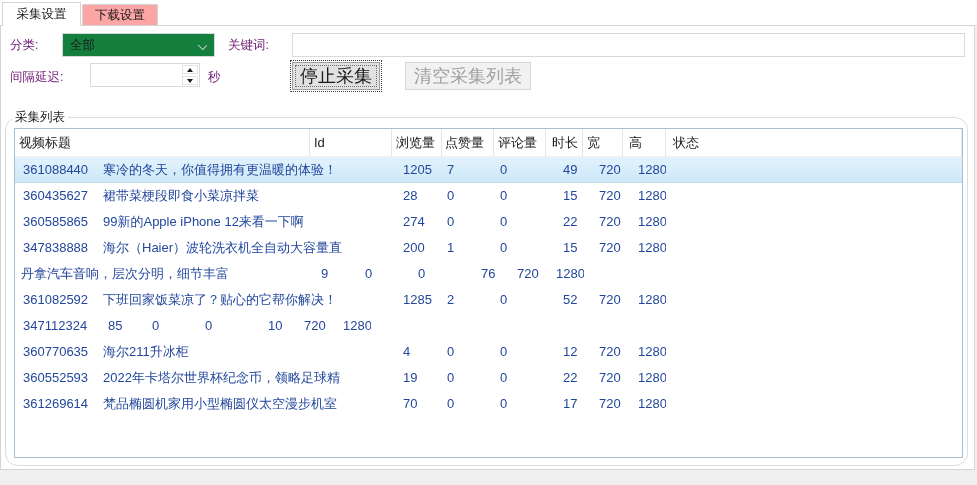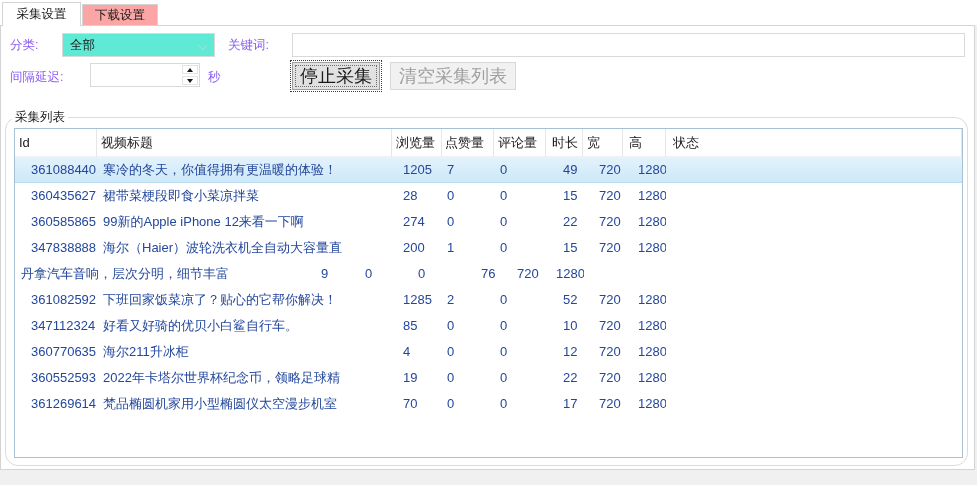--- a/index.html
+++ b/index.html
@@ -25,26 +25,26 @@
   .tab.inactive {
     left:82px; top:4px; width:76px; height:21px; background:#fca5a5; z-index:1; line-height:20px;
   }
 
   
   .tabpage {
     position:absolute; left:0; top:25px; width:975px; height:445px;
     background:#ffffff; border:1px solid #d4d4d4; z-index:2;
   }
 
-  .form-label { position:absolute; font-size:12.5px; color:#8b5cf6; white-space:nowrap; }
+  .form-label { position:absolute; font-size:12.5px; color:#701a75; white-space:nowrap; }
 
   
   .combobox {
     position:absolute; left:61px; top:7px; width:153px; height:24px;
-    background:#5eead4; border:1px solid #d9d9d9; line-height:22px; padding-left:7px;
+    background:#15803d; border:1px solid #d9d9d9; line-height:22px; padding-left:7px;
     font-size:12.5px; color:#1a1a1a;
   }
   .combo-chevron {
     position:absolute; right:8px; top:8px; width:7px; height:7px;
     border-right:1.5px solid #c6cbd1; border-bottom:1.5px solid #c6cbd1;
     transform:rotate(45deg) scaleY(0.9);
   }
 
   
   .textbox {
@@ -78,21 +78,21 @@
   }
   .btn-stop {
     left:291px; top:36px; width:88px; height:28px;
     background:#e1e1e1; border:1px solid #9e9e9e; color:#1a1a1a;
     outline:1px dotted #3c3c3c; outline-offset:1px;
   }
   .btn-stop::after {
     content:""; position:absolute; inset:2px; border:1px dotted #6e6e6e; pointer-events:none;
   }
   .btn-clear {
-    left:389px; top:36px; width:126px; height:28px;
+    left:404px; top:36px; width:126px; height:28px;
     background:#f1f1f1; border:1px solid #d8d8d8; color:#a0a0a0;
   }
 
   
   .groupbox {
     position:absolute; left:4px; top:91px; width:963px; height:349px;
     border:1px solid #dcdcdc; border-radius:13px;
   }
   .groupbox-title {
     position:absolute; left:6px; top:-9px; background:#ffffff; padding:0 3px;
@@ -106,21 +106,21 @@
   }
   .lv-header { display:flex; height:28px; line-height:27px; font-size:13px; color:#1a1a1a; background:#ffffff; border-bottom:1px solid #f0f0f0; }
   .lv-header .cell { border-right:1px solid #e6e6e6; height:28px; }
   .lv-row { display:flex; height:26px; line-height:26px; font-size:13px; color:#23479c; white-space:nowrap; }
   .lv-row.selected {
     background:linear-gradient(180deg,#e2f2fc 0%,#cde8f8 100%);
     border-top:1px solid #e8f5fd; border-bottom:1px solid #b9dcf1;
     height:26px; line-height:24px;
   }
   .cell { overflow:hidden; white-space:nowrap; flex:0 0 auto; }
-  .c-id       { width:82px;  padding-left:16px; }
+  .c-id       { width:82px;  padding-left:8px; }
   .c-title    { width:295px; padding-left:6px; }
   .c-views    { width:50px;  padding-left:11px; }
   .c-likes    { width:52px;  padding-left:5px; }
   .c-comments { width:52px;  padding-left:6px; }
   .c-dur      { width:37px;  padding-left:17px; }
   .c-w        { width:40px;  padding-left:16px; }
   .c-h        { width:43px;  padding-left:15px; }
   .c-status   { flex:1 1 auto; padding-left:7px; }
   .lv-header .c-id       { padding-left:4px; }
   .lv-header .c-title    { padding-left:4px; }
@@ -165,22 +165,22 @@
     <div class="form-label" style="left:207px; top:43px;">秒</div>
 
     <button class="btn btn-stop">停止采集</button>
     <button class="btn btn-clear">清空采集列表</button>
 
     <div class="groupbox">
       <div class="groupbox-title">采集列表</div>
 
       <div class="listview">
         <div class="lv-header">
+          <div class="cell c-title">视频标题</div>
           <div class="cell c-id">Id</div>
-          <div class="cell c-title">视频标题</div>
           <div class="cell c-views">浏览量</div>
           <div class="cell c-likes">点赞量</div>
           <div class="cell c-comments">评论量</div>
           <div class="cell c-dur">时长</div>
           <div class="cell c-w">宽</div>
           <div class="cell c-h">高</div>
           <div class="cell c-status">状态</div>
         </div>
         <div>
             <div class="lv-row selected">
@@ -243,21 +243,20 @@
     <div class="cell c-views">1285</div>
     <div class="cell c-likes">2</div>
     <div class="cell c-comments">0</div>
     <div class="cell c-dur">52</div>
     <div class="cell c-w">720</div>
     <div class="cell c-h">1280</div>
     <div class="cell c-status"></div>
   </div>
             <div class="lv-row">
     <div class="cell c-id">347112324</div>
-    <div class="cell c-title">好看又好骑的优贝小白鲨自行车。</div>
     <div class="cell c-views">85</div>
     <div class="cell c-likes">0</div>
     <div class="cell c-comments">0</div>
     <div class="cell c-dur">10</div>
     <div class="cell c-w">720</div>
     <div class="cell c-h">1280</div>
     <div class="cell c-status"></div>
   </div>
             <div class="lv-row">
     <div class="cell c-id">360770635</div>

